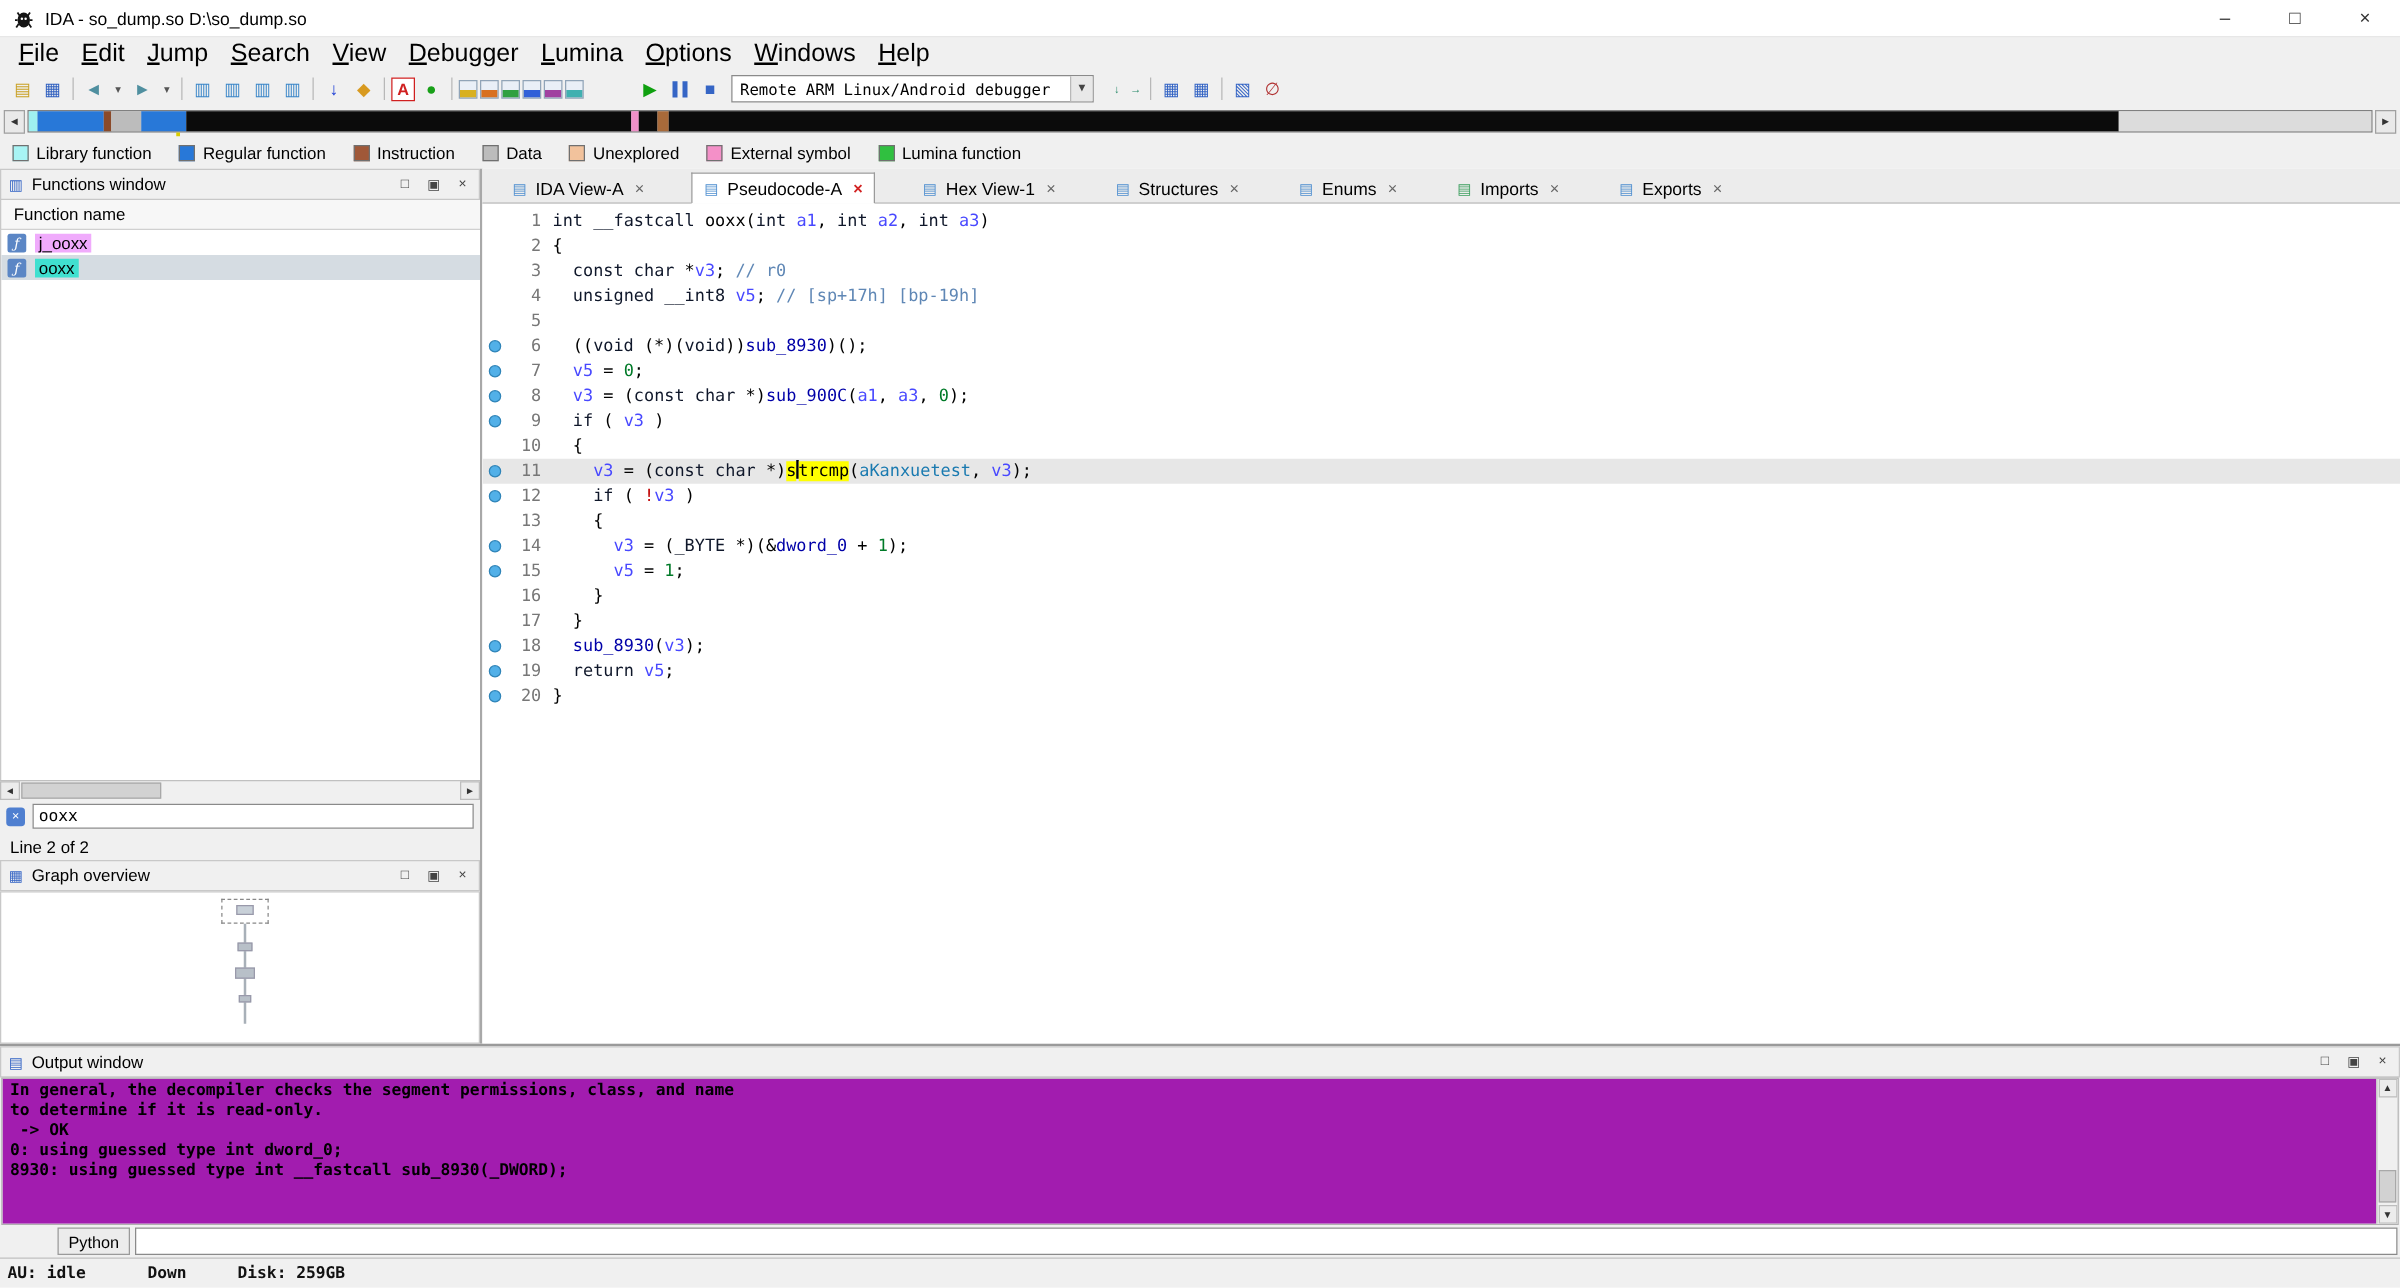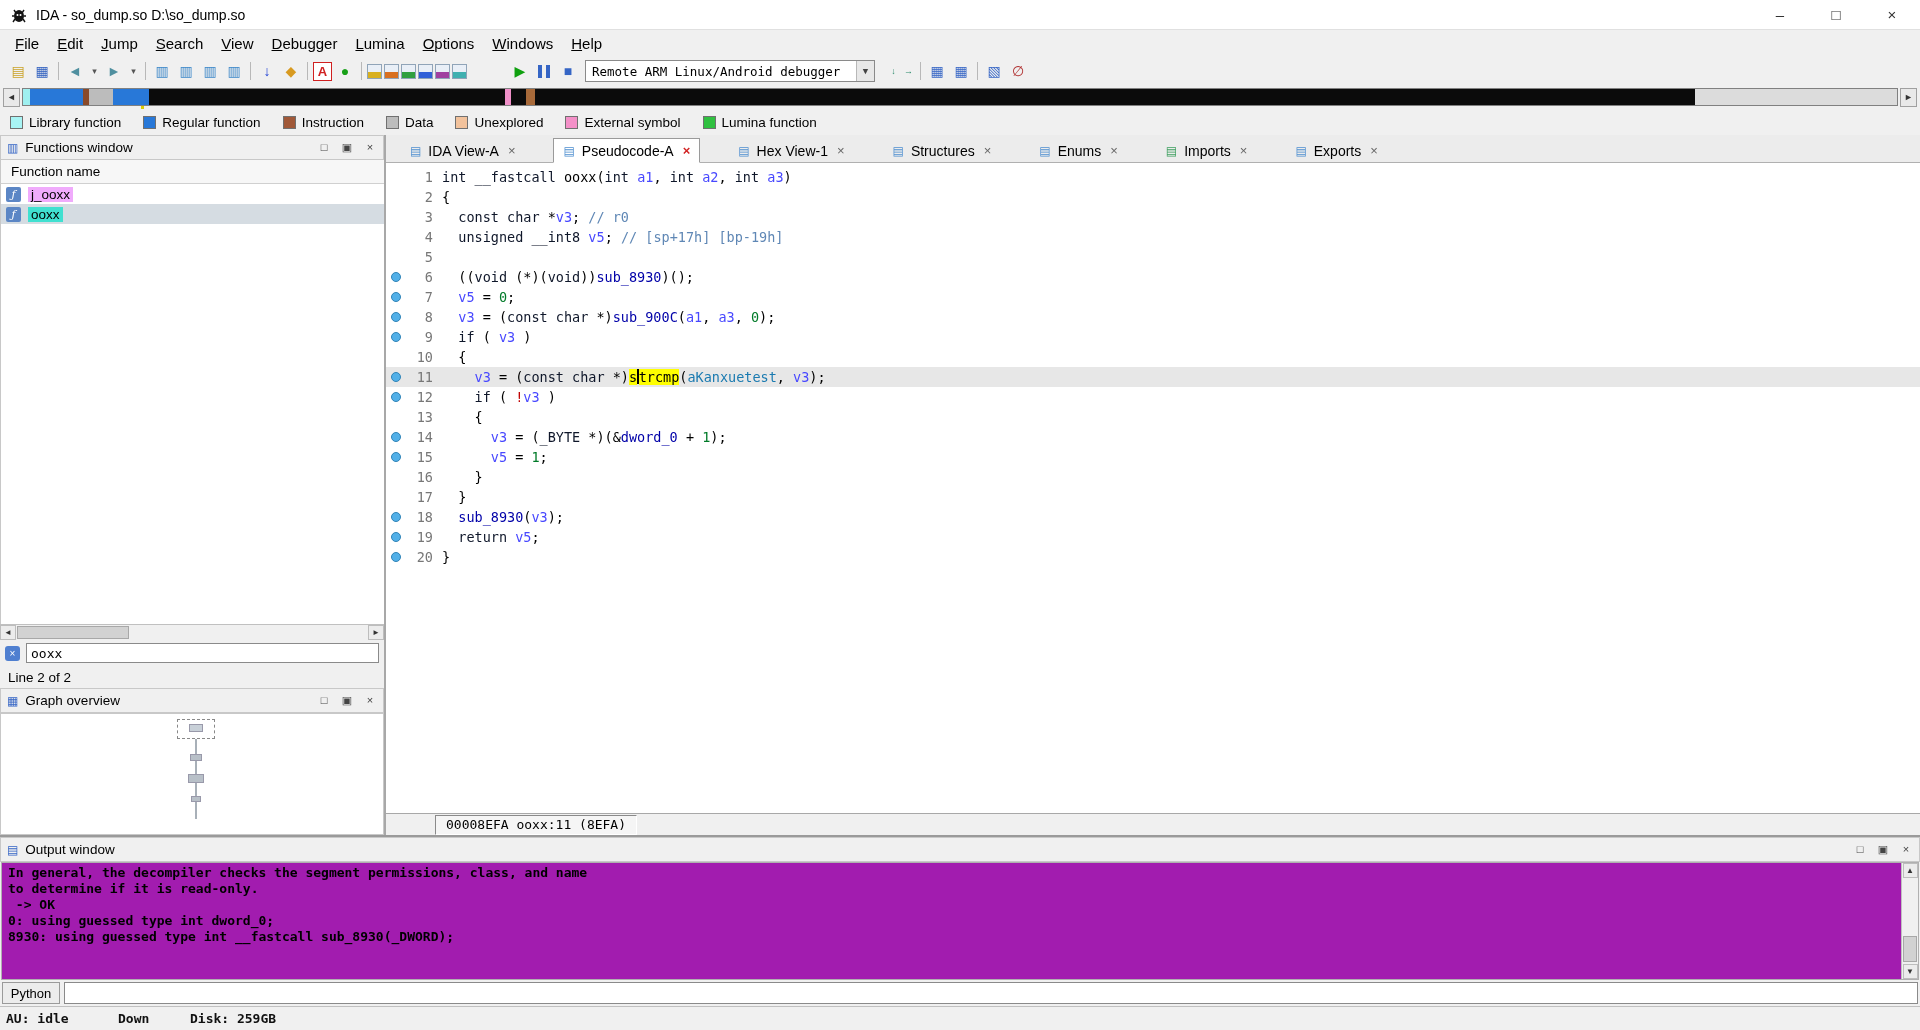--- a/index.html
+++ b/index.html
@@ -7,21 +7,21 @@
   body { font-family:"Liberation Sans",sans-serif; background:#f0f0f0; position:relative; color:#000; }
 
   
   .titlebar{position:absolute;left:0;top:0;width:100%;height:30px;background:#fff;display:flex;align-items:center;border-bottom:1px solid #e0e0e0;}
   .app-icon{width:18px;height:18px;margin:0 8px 0 10px;}
   .title-text{font-size:14px;}
   .win-controls{margin-left:auto;display:flex;height:100%;}
   .win-btn{width:56px;height:100%;display:flex;align-items:center;justify-content:center;font-size:15px;color:#333;}
 
   
-  .menubar{position:absolute;top:30px;left:0;height:27px;width:100%;display:flex;align-items:center;padding-left:6px;font-size:15px;background:#f0f0f0;}
+  .menubar{position:absolute;top:30px;left:0;height:27px;width:100%;display:flex;align-items:center;padding-left:6px;font-size:20px;background:#f0f0f0;}
   .menu-item{display:inline-block;padding:3px 9px;}
   .menu-item::first-letter{text-decoration:underline;}
 
   
   .toolbar{position:absolute;top:57px;left:0;height:28px;width:100%;display:flex;align-items:center;padding-left:6px;background:#f0f0f0;}
   .ticon{width:22px;height:22px;display:flex;align-items:center;justify-content:center;font-size:14px;margin:0 1px;}
   .ticon.small{width:13px;font-size:9px;}
   .ticon.box{width:19px;height:19px;border:1px solid #d02020;font-weight:bold;font-size:13px;background:#fff;}
   .tsep{width:1px;height:18px;background:#b8b8b8;margin:0 4px;}
   .tgap{height:1px;display:inline-block;}
@@ -106,21 +106,21 @@
   .status-cell{margin-left:49px;height:20px;display:flex;align-items:center;padding:0 10px;background:#f5f5f5;border:1px solid;border-color:#8a8a8a #ffffff #ffffff #8a8a8a;font-family:"DejaVu Sans Mono",monospace;font-size:13px;}
 
   
   .output{position:absolute;top:835px;left:0;width:1920px;height:171px;border-top:2px solid #9a9a9a;display:flex;flex-direction:column;background:#f0f0f0;}
   .out-body{flex:1;display:flex;margin:0 1px;border:1px solid #b0b0b0;overflow:hidden;}
   .out-text{flex:1;background:#a21caf;padding:2px 6px;font-family:"DejaVu Sans Mono",monospace;font-size:13px;font-weight:700;line-height:16px;overflow:hidden;}
   .out-line{white-space:pre;}
   .vscroll{width:17px;background:#f0f0f0;border-left:1px solid #c0c0c0;position:relative;display:flex;flex-direction:column;justify-content:space-between;align-items:center;flex:none;}
   .vs-arrow{width:15px;height:15px;display:flex;align-items:center;justify-content:center;font-size:8px;color:#333;background:#ececec;border:1px solid #bdbdbd;}
   .vs-thumb{position:absolute;bottom:17px;left:1px;width:14px;height:26px;background:#d2d2d2;border:1px solid #a8a8a8;}
-  .python-row{height:26px;display:flex;gap:4px;padding:2px 2px;flex:none;}
+  .python-row{height:26px;display:flex;gap:4px;padding:2px 2px;flex:none;margin-left:44px;}
   .python-label{width:58px;height:22px;background:#ececec;border:1px solid #9a9a9a;display:flex;align-items:center;justify-content:center;font-size:13px;flex:none;}
   .python-input{flex:1;height:22px;border:1px solid #8a8a8a;background:#fff;font-family:"DejaVu Sans Mono",monospace;font-size:13px;padding-left:4px;}
 
   
   .statusbar{position:absolute;top:1006px;left:0;height:24px;width:100%;background:#f0f0f0;border-top:1px solid #c0c0c0;display:flex;align-items:center;font-family:"DejaVu Sans Mono",monospace;font-size:13px;font-weight:700;color:#111;}
   .sb-au{margin-left:6px;width:112px;}
   .sb-mode{width:72px;}
 </style>
 </head>
 <body>
@@ -363,23 +363,20 @@
         <div class="code-line"><span class="bp-cell"><span class="bp-dot"></span></span><span class="ln">12</span><span class="code-text"><span class="c-pl">    </span><span class="c-kw">if</span><span class="c-pl"> ( </span><span class="c-ex">!</span><span class="c-var">v3</span><span class="c-pl"> )</span></span></div>
         <div class="code-line"><span class="bp-cell"></span><span class="ln">13</span><span class="code-text"><span class="c-pl">    {</span></span></div>
         <div class="code-line"><span class="bp-cell"><span class="bp-dot"></span></span><span class="ln">14</span><span class="code-text"><span class="c-pl">      </span><span class="c-var">v3</span><span class="c-pl"> = (</span><span class="c-kw">_BYTE</span><span class="c-pl"> *)(&amp;</span><span class="c-fn">dword_0</span><span class="c-pl"> + </span><span class="c-num">1</span><span class="c-pl">);</span></span></div>
         <div class="code-line"><span class="bp-cell"><span class="bp-dot"></span></span><span class="ln">15</span><span class="code-text"><span class="c-pl">      </span><span class="c-var">v5</span><span class="c-pl"> = </span><span class="c-num">1</span><span class="c-pl">;</span></span></div>
         <div class="code-line"><span class="bp-cell"></span><span class="ln">16</span><span class="code-text"><span class="c-pl">    }</span></span></div>
         <div class="code-line"><span class="bp-cell"></span><span class="ln">17</span><span class="code-text"><span class="c-pl">  }</span></span></div>
         <div class="code-line"><span class="bp-cell"><span class="bp-dot"></span></span><span class="ln">18</span><span class="code-text"><span class="c-pl">  </span><span class="c-fn">sub_8930</span><span class="c-pl">(</span><span class="c-var">v3</span><span class="c-pl">);</span></span></div>
         <div class="code-line"><span class="bp-cell"><span class="bp-dot"></span></span><span class="ln">19</span><span class="code-text"><span class="c-pl">  </span><span class="c-kw">return</span><span class="c-pl"> </span><span class="c-var">v5</span><span class="c-pl">;</span></span></div>
         <div class="code-line"><span class="bp-cell"><span class="bp-dot"></span></span><span class="ln">20</span><span class="code-text"><span class="c-pl">}</span></span></div>
       </div>
-    <div class="code-status">
-      <span class="status-cell">00008EFA ooxx:11 (8EFA)</span>
-    </div>
   </div>
 </div>
 
 <div class="output">
   <div class="panel-titlebar">
     <span class="panel-title-icon">▤</span>
     <span>Output window</span>
     <span class="panel-btns">
       <span class="panel-btn">□</span>
       <span class="panel-btn">▣</span>

